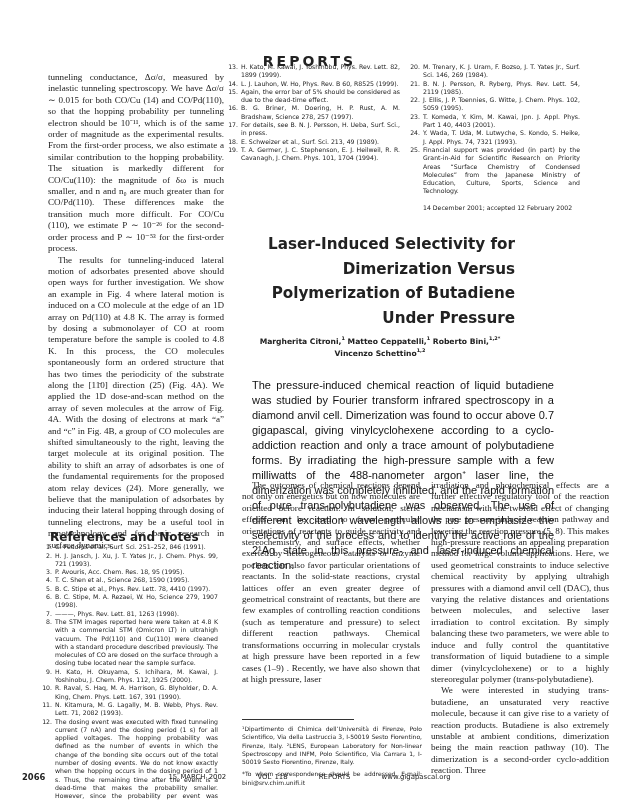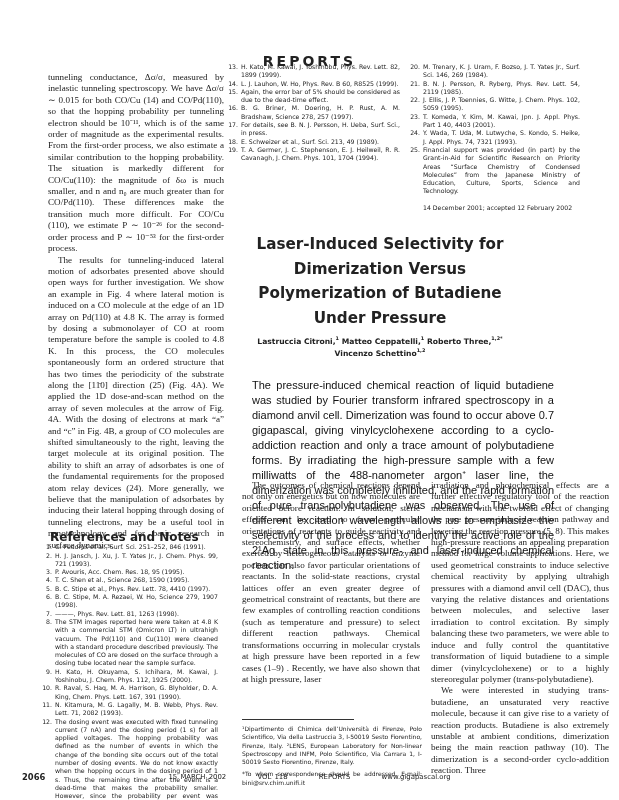--- a/index.html
+++ b/index.html
@@ -7,21 +7,21 @@
   .header { position:absolute; top:53px; left:0; width:619px; text-align:center; font-family:"DejaVu Sans", sans-serif; font-weight:bold; font-size:14px; letter-spacing:3px; color:#222; }
   .col { position:absolute; }
   .body-text { font-family:"Liberation Serif", serif; font-size:9.1px; line-height:11.4px; text-align:justify; color:#222; }
   .body-text p { margin:0; }
   .body-text p.indent { text-indent:10px; }
   .refs { font-family:"DejaVu Sans", sans-serif; font-size:6.2px; line-height:8.3px; color:#222; }
   .refs ol { margin:0; padding:0; list-style:none; }
   .refs li { position:relative; padding-left:13px; text-align:justify; }
   .refs li .num { position:absolute; left:0; width:10px; text-align:right; }
   .refs-heading { font-family:"DejaVu Sans", sans-serif; font-weight:bold; font-size:12px; margin:4px 0 2px 8px; }
-  .title { position:absolute; left:245px; top:232px; width:270px; text-align:center; font-family:"DejaVu Sans", sans-serif; font-weight:bold; font-size:15.2px; line-height:24.5px; color:#222; }
+  .title { position:absolute; left:245px; top:232px; width:270px; text-align:right; font-family:"DejaVu Sans", sans-serif; font-weight:bold; font-size:15.2px; line-height:24.5px; color:#222; }
   .authors { position:absolute; left:245px; top:336px; width:270px; text-align:center; font-family:"DejaVu Sans", sans-serif; font-weight:bold; font-size:7.6px; line-height:12px; color:#222; }
   .abstract { position:absolute; left:252px; top:378px; width:302px; font-family:Liberation Sans, sans-serif; font-size:11px; line-height:15px; text-align:justify; color:#111; }
   .affil { position:absolute; left:242px; top:725px; width:180px; font-family:"DejaVu Sans", sans-serif; font-size:6px; line-height:8.3px; color:#222; text-align:justify; }
   .rule { position:absolute; left:242px; top:719px; width:112px; height:0; border-top:0.8px solid #333; }
   .footer-page { position:absolute; left:22px; top:772px; font-family:"DejaVu Sans", sans-serif; font-weight:bold; font-size:8.4px; color:#222; }
   .footer-info { position:absolute; left:0; width:619px; top:773px; text-align:center; font-family:"DejaVu Sans", sans-serif; font-size:6.9px; color:#222; word-spacing:1px; }
   .footer-info span { margin:0 14px; }
   sup { font-size:65%; line-height:0; vertical-align:super; }
   .received { margin-top:8px; padding-left:13px; }
 </style>
@@ -73,23 +73,23 @@
       <li><span class="num">23.</span><span>T. Komeda, Y. Kim, M. Kawai, Jpn. J. Appl. Phys. Part 1 40, 4403 (2001).</span></li>
       <li><span class="num">24.</span><span>Y. Wada, T. Uda, M. Lutwyche, S. Kondo, S. Heike, J. Appl. Phys. 74, 7321 (1993).</span></li>
       <li><span class="num">25.</span><span>Financial support was provided (in part) by the Grant-in-Aid for Scientific Research on Priority Areas “Surface Chemistry of Condensed Molecules” from the Japanese Ministry of Education, Culture, Sports, Science and Technology.</span></li>
     </ol>
   <div class="received">14 December 2001; accepted 12 February 2002</div>
 </div>
 
 <div class="title">Laser-Induced Selectivity for Dimerization Versus Polymerization of Butadiene Under Pressure</div>
 
 <div class="authors">
-  <span><span>Lastruccia Citroni,</span><sup>1</sup></span>
+  <span><span>Margherita Citroni,</span><sup>1</sup></span>
   <span><span>Matteo Ceppatelli,</span><sup>1</sup></span>
-  <span><span>Roberto Three,</span><sup>1,2*</sup></span><br>
+  <span><span>Roberto Bini,</span><sup>1,2*</sup></span><br>
   <span><span>Vincenzo Schettino</span><sup>1,2</sup></span>
 </div>
 
 <div class="abstract">The pressure-induced chemical reaction of liquid butadiene was studied by Fourier transform infrared spectroscopy in a diamond anvil cell. Dimerization was found to occur above 0.7 gigapascal, giving vinylcyclohexene according to a cyclo-addiction reaction and only a trace amount of polybutadiene forms. By irradiating the high-pressure sample with a few milliwatts of the 488-nanometer argon⁺ laser line, the dimerization was completely inhibited, and the rapid formation of pure trans-polybutadiene was observed. The use of different excitation wavelength allows us to emphasize the selectivity of the process and to identify the active role of the 2¹Ag state in this pressure- and laser-induced chemical reaction.</div>
 
 <div class="col body-text" style="left:242px; top:480px; width:178px;">
   <p class="indent">The outcomes of chemical reactions depend not only on energetics but on how molecules are oriented before reaction. In solution, steric effects can be used to favor particular orientations of reactants to guide reactivity and stereochemistry, and surface effects, whether exerted by heterogeneous catalysts or enzyme pockets, can also favor particular orientations of reactants. In the solid-state reactions, crystal lattices offer an even greater degree of geometrical constraint of reactants, but there are few examples of controlling reaction conditions (such as temperature and pressure) to select different reaction pathways. Chemical transformations occurring in molecular crystals at high pressure have been reported in a few cases (1–9) . Recently, we have also shown that at high pressure, laser</p>
 </div>
 
 <div class="rule"></div>

